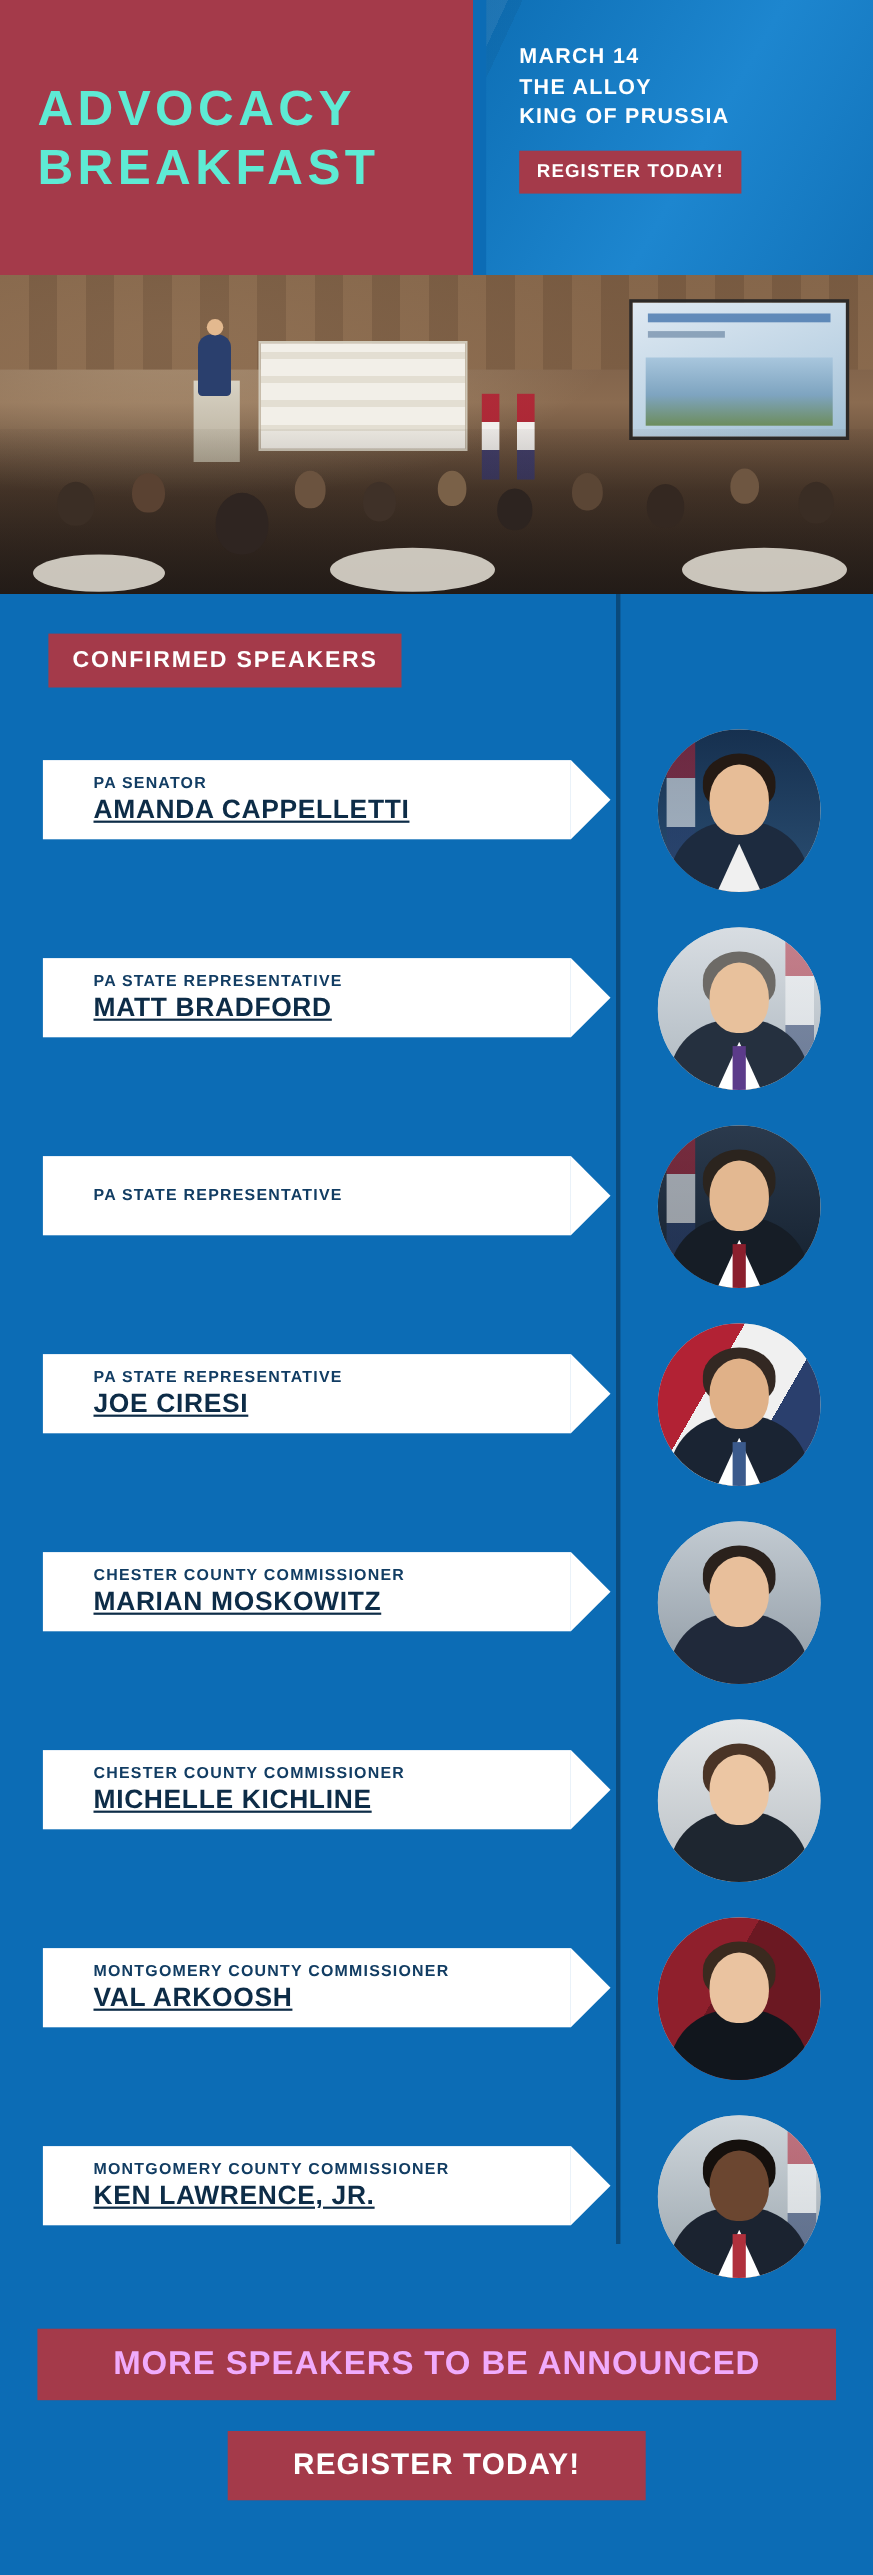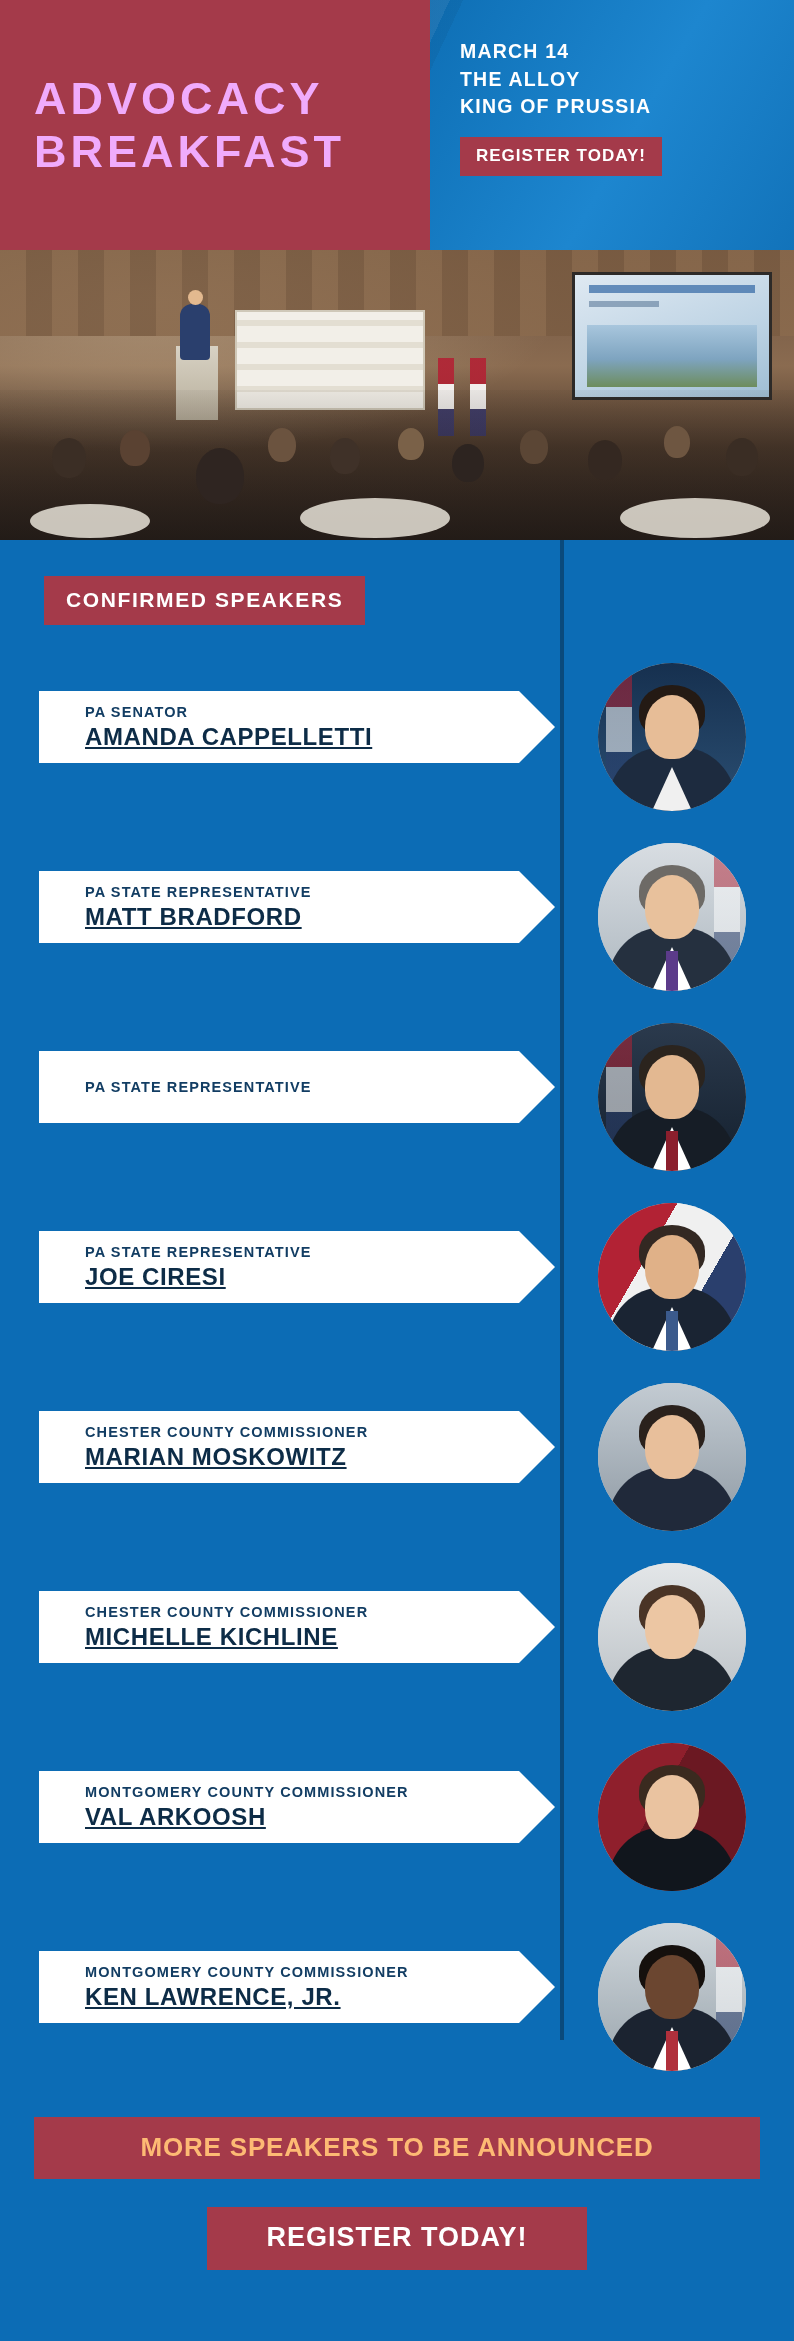--- a/index.html
+++ b/index.html
@@ -38,35 +38,36 @@
     position: absolute;
     right: -1px;
     top: 0;
     width: 0;
     height: 0;
     border-top: 125px solid transparent;
     border-bottom: 125px solid transparent;
     border-left: 0 solid transparent;
   }
   .title {
-    color: #f0abfc;
+    color: #5eead4;
     font-size: 45px;
     font-weight: bold;
     letter-spacing: 4px;
     line-height: 1.18;
     text-transform: uppercase;
   }
   .header-right {
     flex: 1;
     height: 250px;
     background: #1077c0;
     background: linear-gradient(120deg, #0e6fb5 0%, #1d86cf 55%, #1273ba 100%);
     padding: 38px 0 0 30px;
     position: relative;
     overflow: hidden;
+    margin-left: 12px;
   }
   .header-right .stripe {
     position: absolute;
     top: 0; left: 0; right: 0; bottom: 0;
     background:
       linear-gradient(115deg, rgba(255,255,255,0.07) 0 18px, rgba(255,255,255,0) 18px 60px),
       linear-gradient(115deg, rgba(0,0,0,0.05) 0 30px, rgba(0,0,0,0) 30px 90px);
     pointer-events: none;
   }
   .ev-line {
@@ -283,23 +284,23 @@
     opacity:.55;
   }
 
   
   .footer {
     padding: 16px 0 30px 0;
   }
   .more-bar {
     margin: 10px 34px 0 34px;
     background: #a43a4a;
-    color: #fdba74;
+    color: #f0abfc;
     text-align: center;
-    font-size: 26px;
+    font-size: 30px;
     font-weight: bold;
     letter-spacing: 0.8px;
     padding: 15px 0 16px 0;
     text-transform: uppercase;
   }
   .register-bar {
     margin: 28px auto 0 auto;
     width: 380px;
     background: #a43a4a;
     color: #fff;

